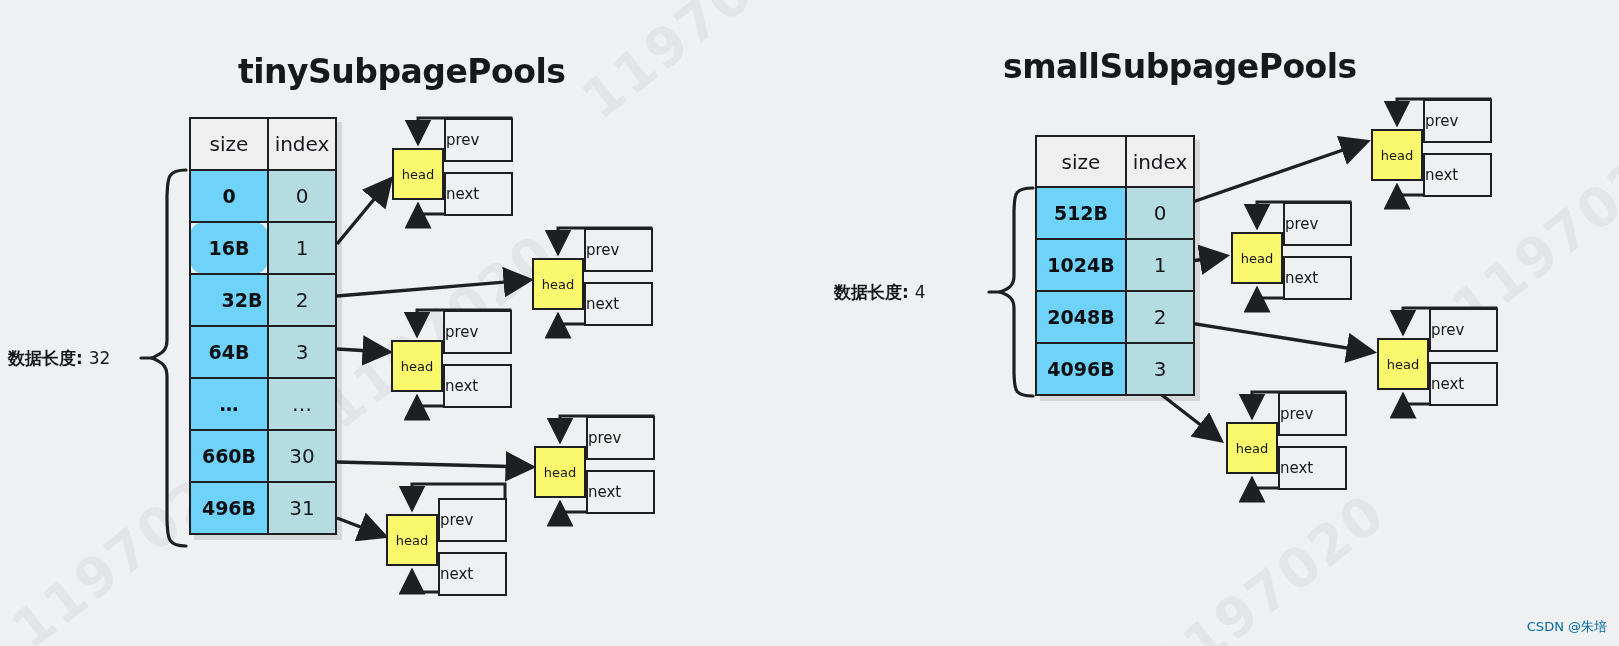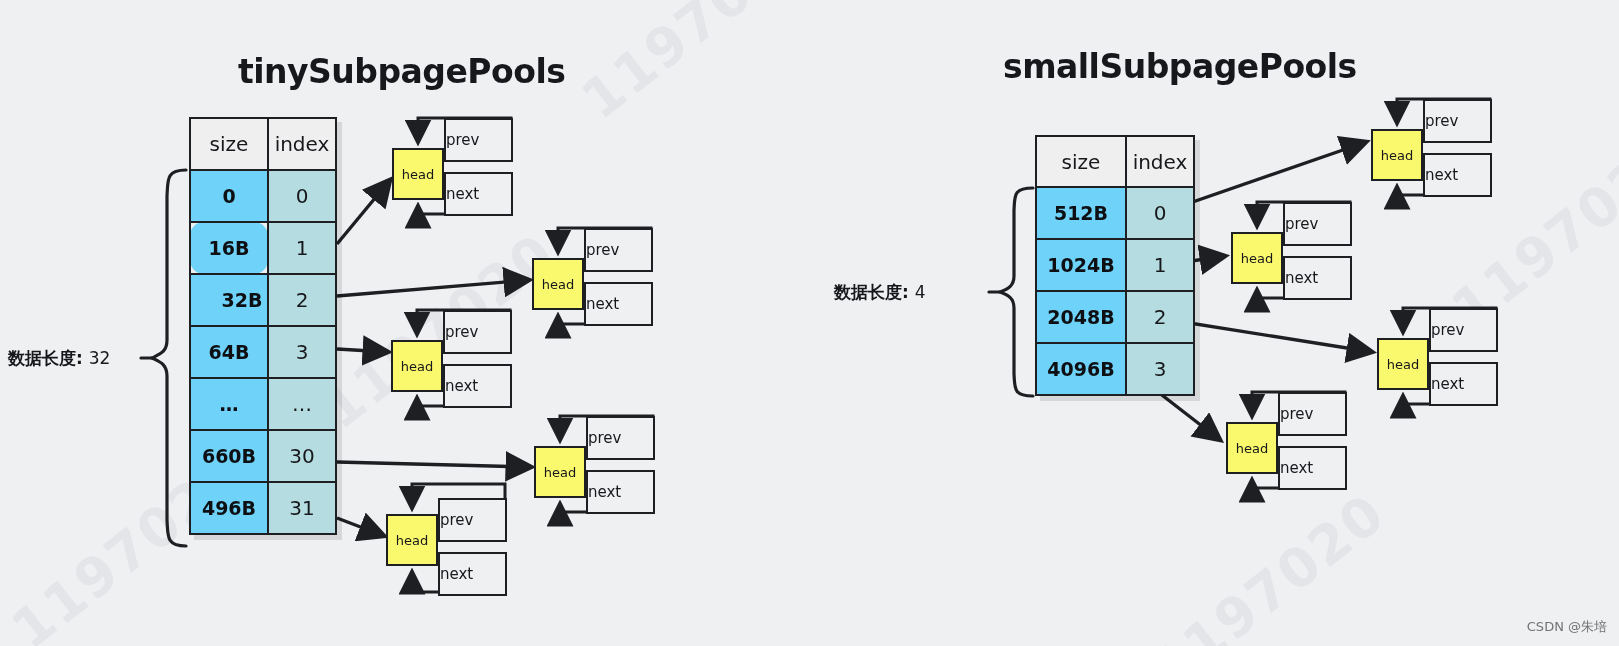--- a/index.html
+++ b/index.html
@@ -21,21 +21,21 @@
     position:absolute;
     color:#e4e5e8;
     font-family:"DejaVu Sans", sans-serif;
     font-weight:700;
     letter-spacing:2px;
     user-select:none;
     white-space:nowrap;
   }
   .csdn {
     position:absolute; right:12px; bottom:10px;
-    color:#737373; font-size:13px;
+    color:#0369a1; font-size:13px;
     font-family:"DejaVu Sans", sans-serif;
     white-space:nowrap;
   }
 
   
   .title {
     position:absolute;
     font-family:"DejaVu Sans", sans-serif;
     font-weight:700;
     font-size:33px;

